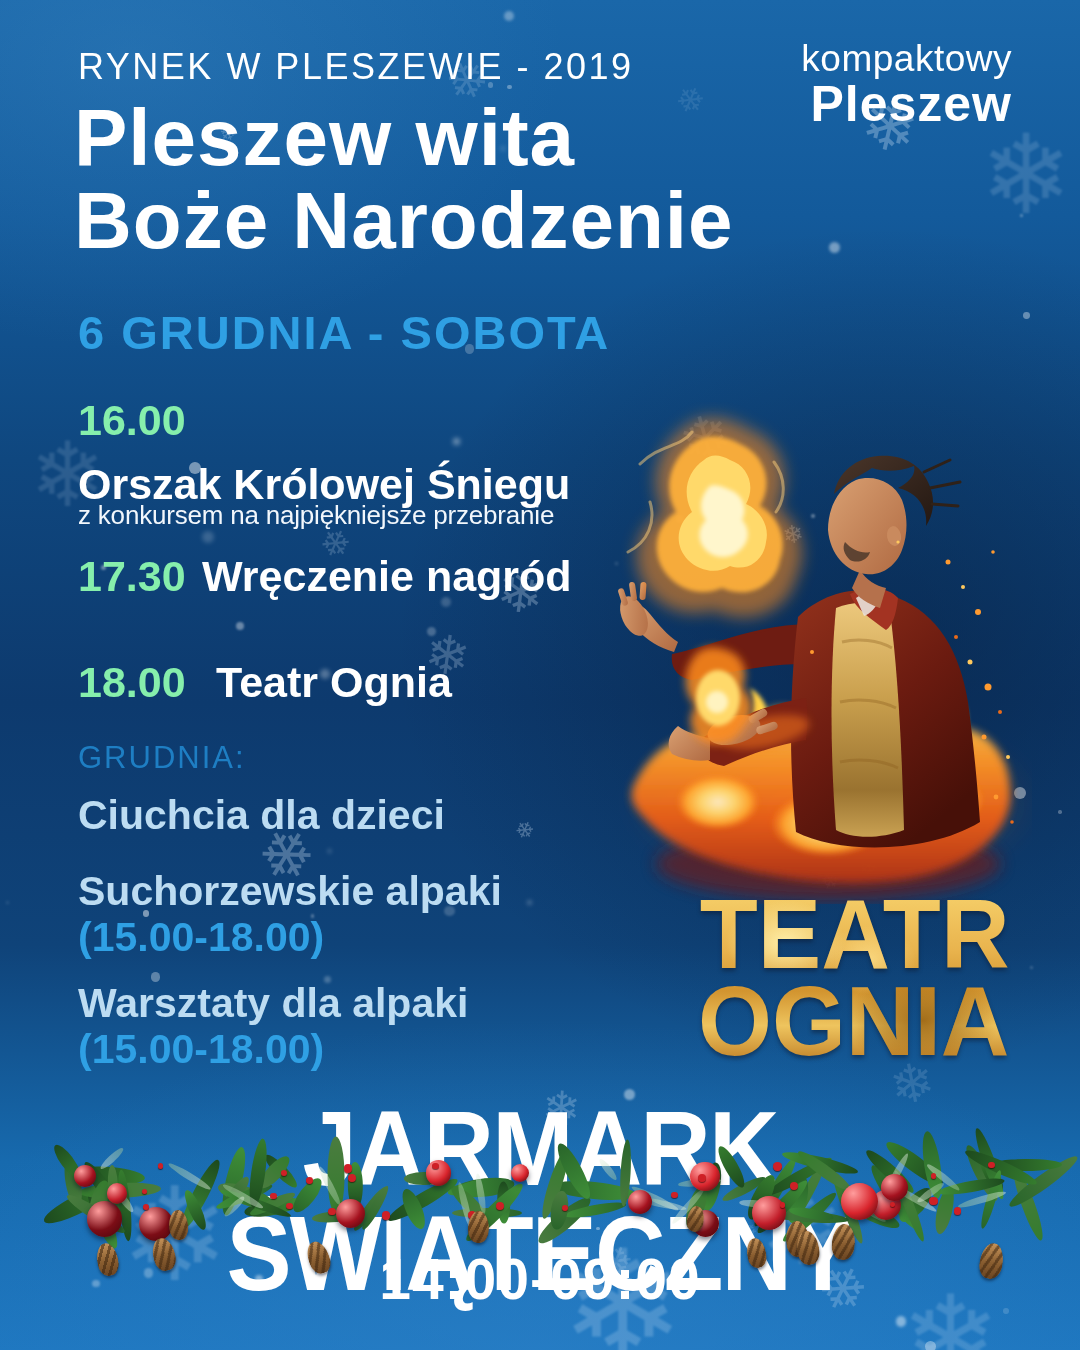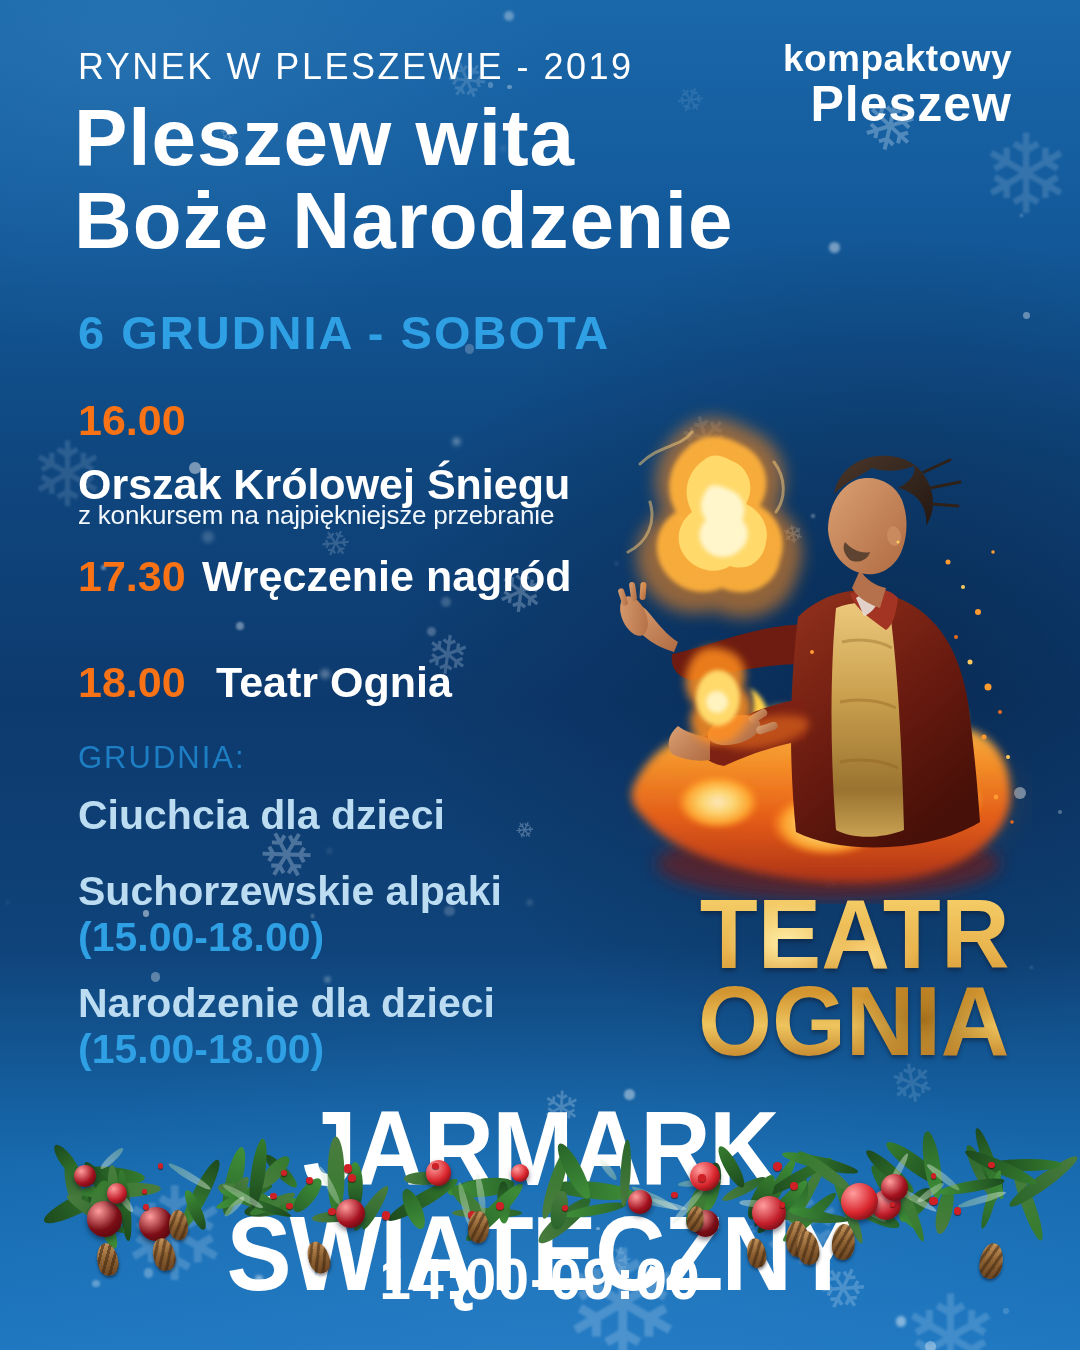--- a/index.html
+++ b/index.html
@@ -11,30 +11,30 @@
       radial-gradient(620px 420px at 12% 4%, rgba(64,140,200,.30), rgba(64,140,200,0) 70%),
       radial-gradient(900px 460px at 50% 100%, rgba(47,130,200,.45), rgba(47,130,200,0) 72%),
       linear-gradient(180deg,#1a67a9 0%,#135a9b 16%,#0f477f 34%,#0d3a6e 52%,#0f4379 70%,#176aae 86%,#1e77c0 100%);}
   .snow{position:absolute;inset:0;pointer-events:none;}
   .dot{position:absolute;border-radius:50%;background:#fff;}
   .flake{position:absolute;color:#d9eafa;font-family:"DejaVu Sans",sans-serif;line-height:1;}
 
   .top-label{position:absolute;left:78px;top:46px;font-size:36px;font-weight:400;
     letter-spacing:2.5px;color:#ffffff;}
   .logo{position:absolute;right:68px;top:40px;text-align:right;line-height:1;}
-  .logo-l1{font-size:37px;font-weight:bold;letter-spacing:.5px;}
+  .logo-l1{font-size:37px;font-weight:normal;letter-spacing:.5px;}
   .logo-l2{font-size:50px;font-weight:bold;margin-top:2px;letter-spacing:1px;}
 
   .title{position:absolute;left:74px;top:96px;font-size:80px;line-height:83px;
     font-weight:bold;letter-spacing:1px;color:#fff;}
   .date-heading{position:absolute;left:78px;top:305px;font-size:47px;font-weight:bold;
     letter-spacing:2px;color:#2fa0e4;}
 
   .blk{position:absolute;left:78px;white-space:nowrap;}
-  .time{color:#f97316;font-weight:bold;font-size:43px;}
+  .time{color:#86efac;font-weight:bold;font-size:43px;}
   .ev-title{color:#ffffff;font-weight:bold;font-size:43px;}
   .ev-sub{color:#f2f7fc;font-weight:400;font-size:26px;letter-spacing:-.2px;}
   .ponadto{color:#1e7ec3;font-weight:400;font-size:31px;letter-spacing:2px;}
   .extra-name{color:#bcdcf2;font-weight:bold;font-size:41px;}
   .extra-hours{color:#2fa0e4;font-weight:bold;font-size:41px;}
 
   .fire-theatre{position:absolute;right:70px;top:890px;text-align:right;line-height:.88;
     font-weight:bold;font-size:99px;letter-spacing:0px;
     transform:scaleX(.96);transform-origin:100% 0;
     background-image:
@@ -169,21 +169,21 @@
     <span class="ev-title" style="margin-left:26px">Teatr Ognia</span>
   </div>
 
   <div class="blk ponadto" style="top:740px">GRUDNIA:</div>
 
   <div class="blk extra-name" style="top:792px">Ciuchcia dla dzieci</div>
 
   <div class="blk extra-name" style="top:868px">Suchorzewskie alpaki</div>
   <div class="blk extra-hours" style="top:914px">(15.00-18.00)</div>
 
-  <div class="blk extra-name" style="top:980px">Narodzenie dla dzieci</div>
+  <div class="blk extra-name" style="top:980px">Warsztaty dla alpaki</div>
   <div class="blk extra-hours" style="top:1026px">(15.00-18.00)</div>
 
   <svg class="performer" viewBox="0 0 434 502" xmlns="http://www.w3.org/2000/svg">
     <defs>
       <linearGradient id="fireGrad" x1="0" y1="0" x2="0" y2="1">
         <stop offset="0" stop-color="#ffd35a"></stop>
           <stop offset=".35" stop-color="#ff9426"></stop>
         <stop offset=".65" stop-color="#ee5f16"></stop>
           <stop offset="1" stop-color="#b13418"></stop>
       </linearGradient>

